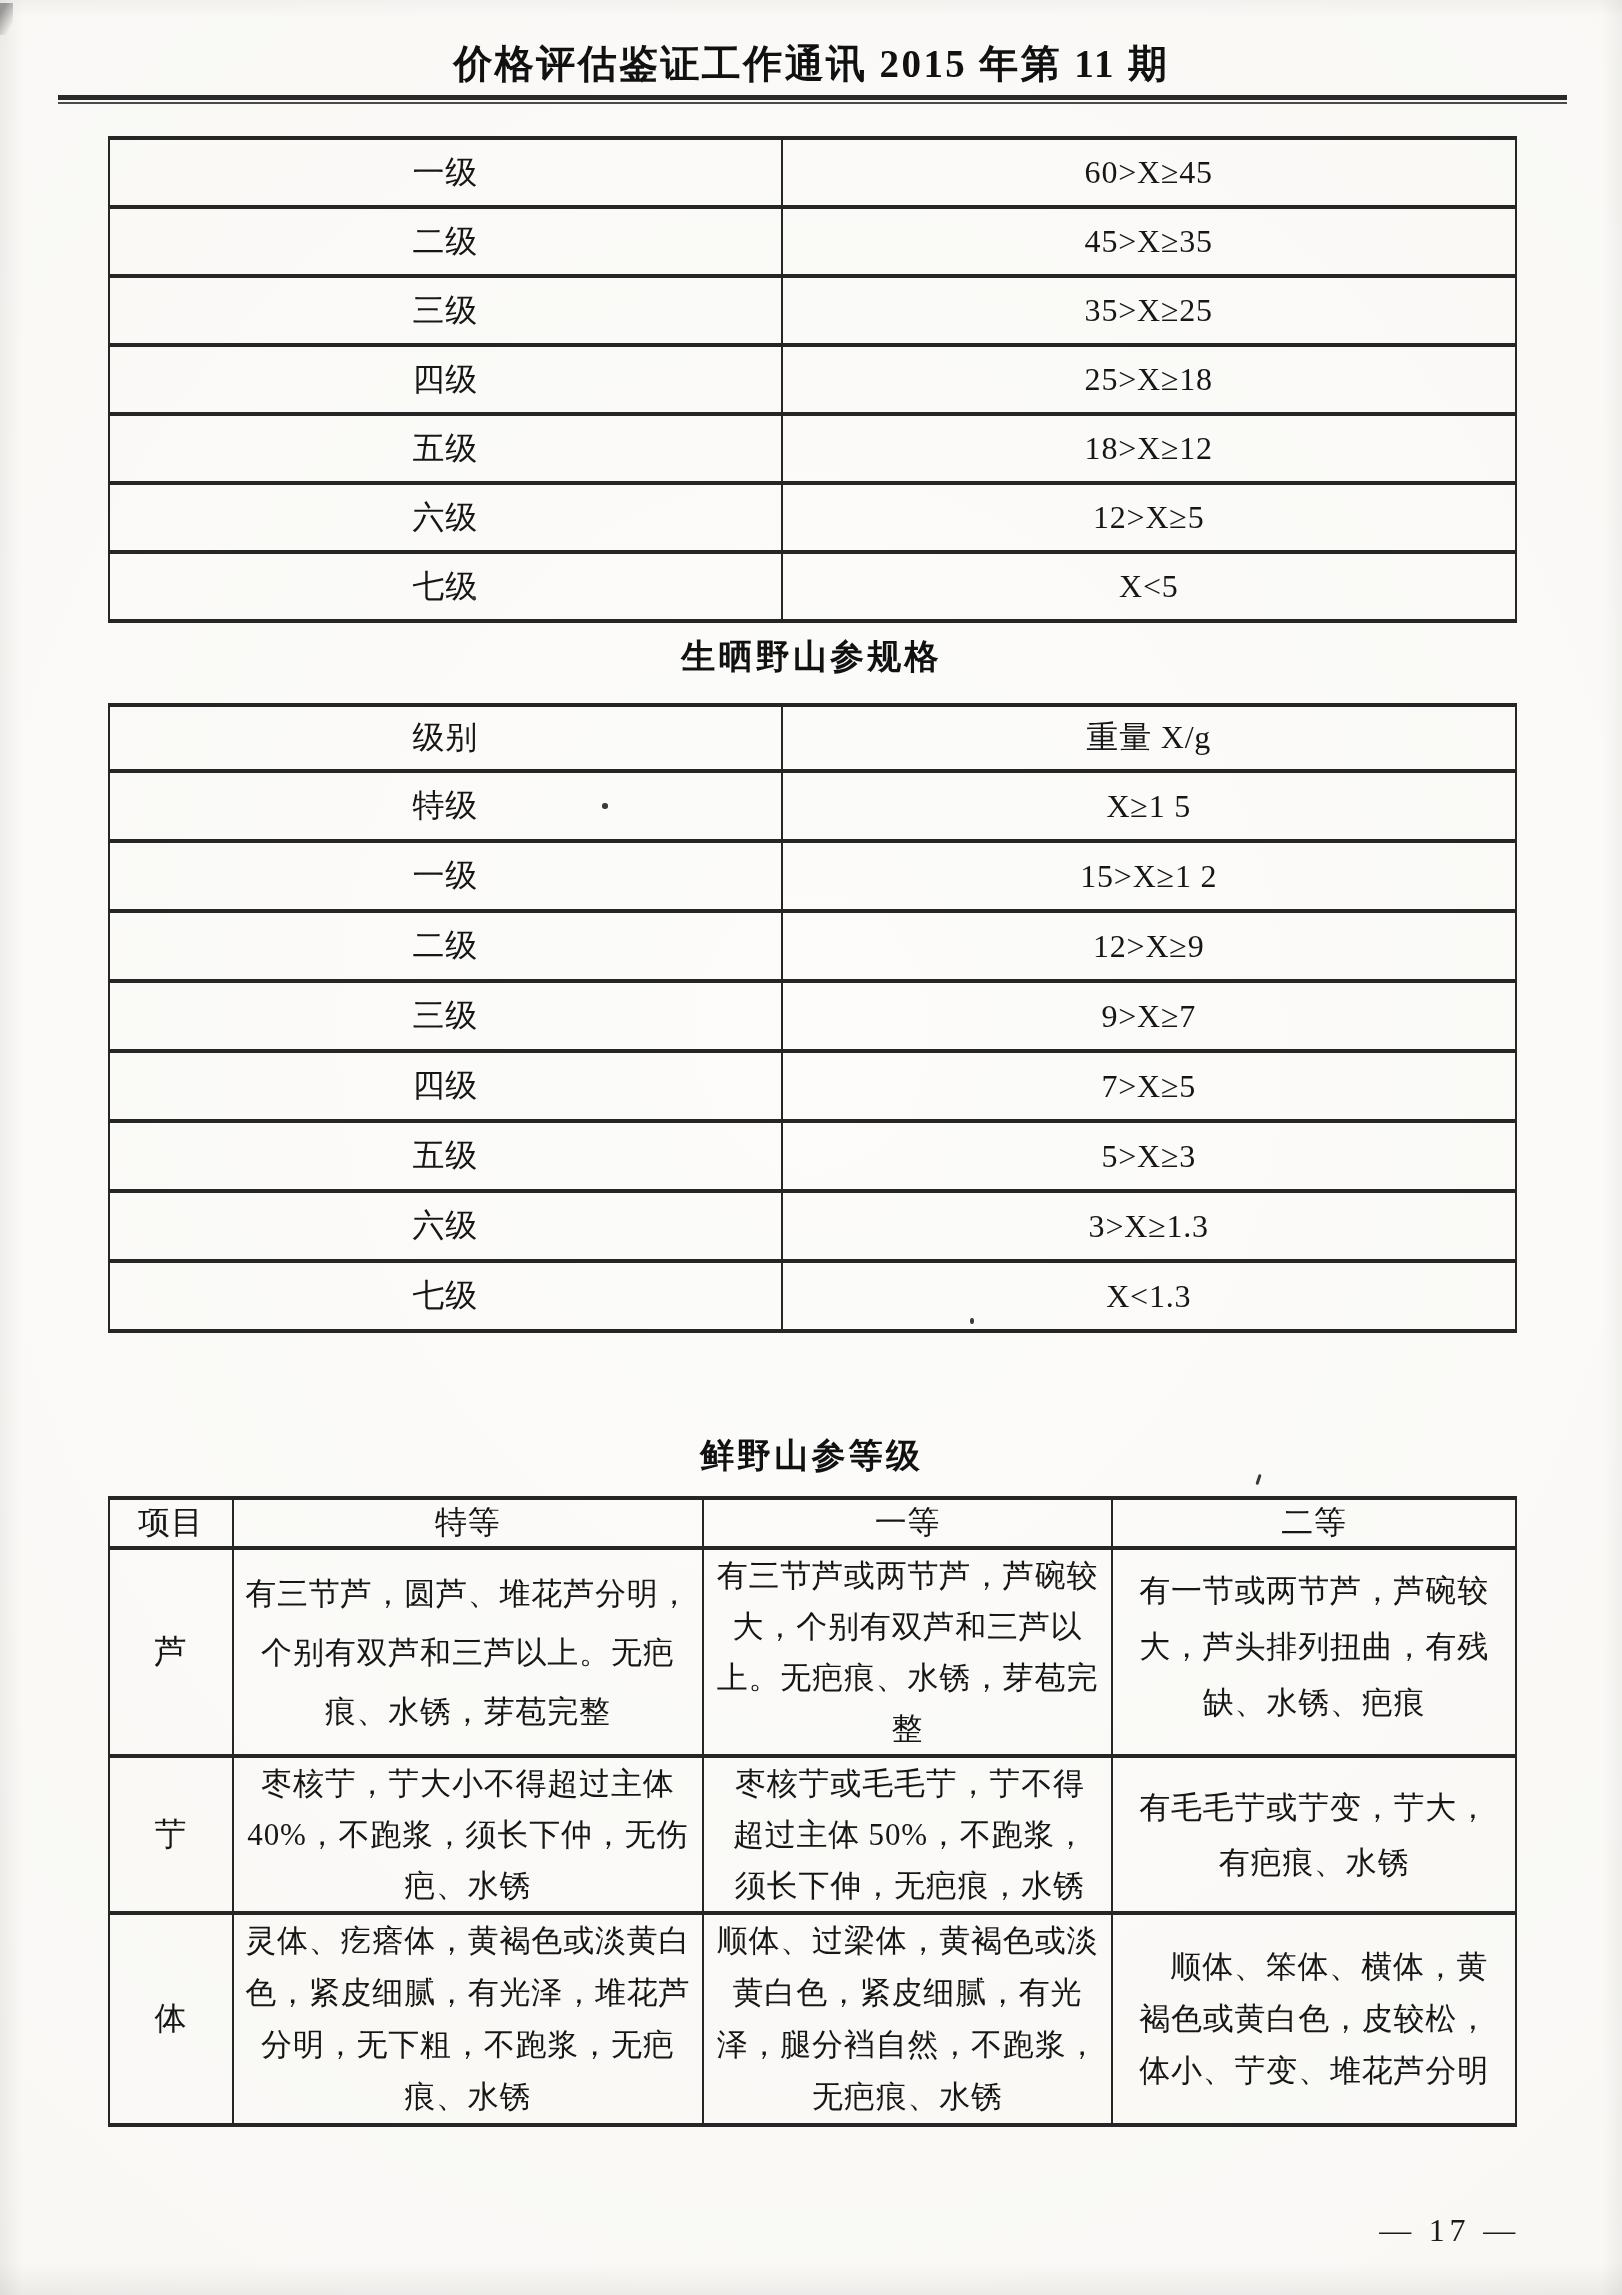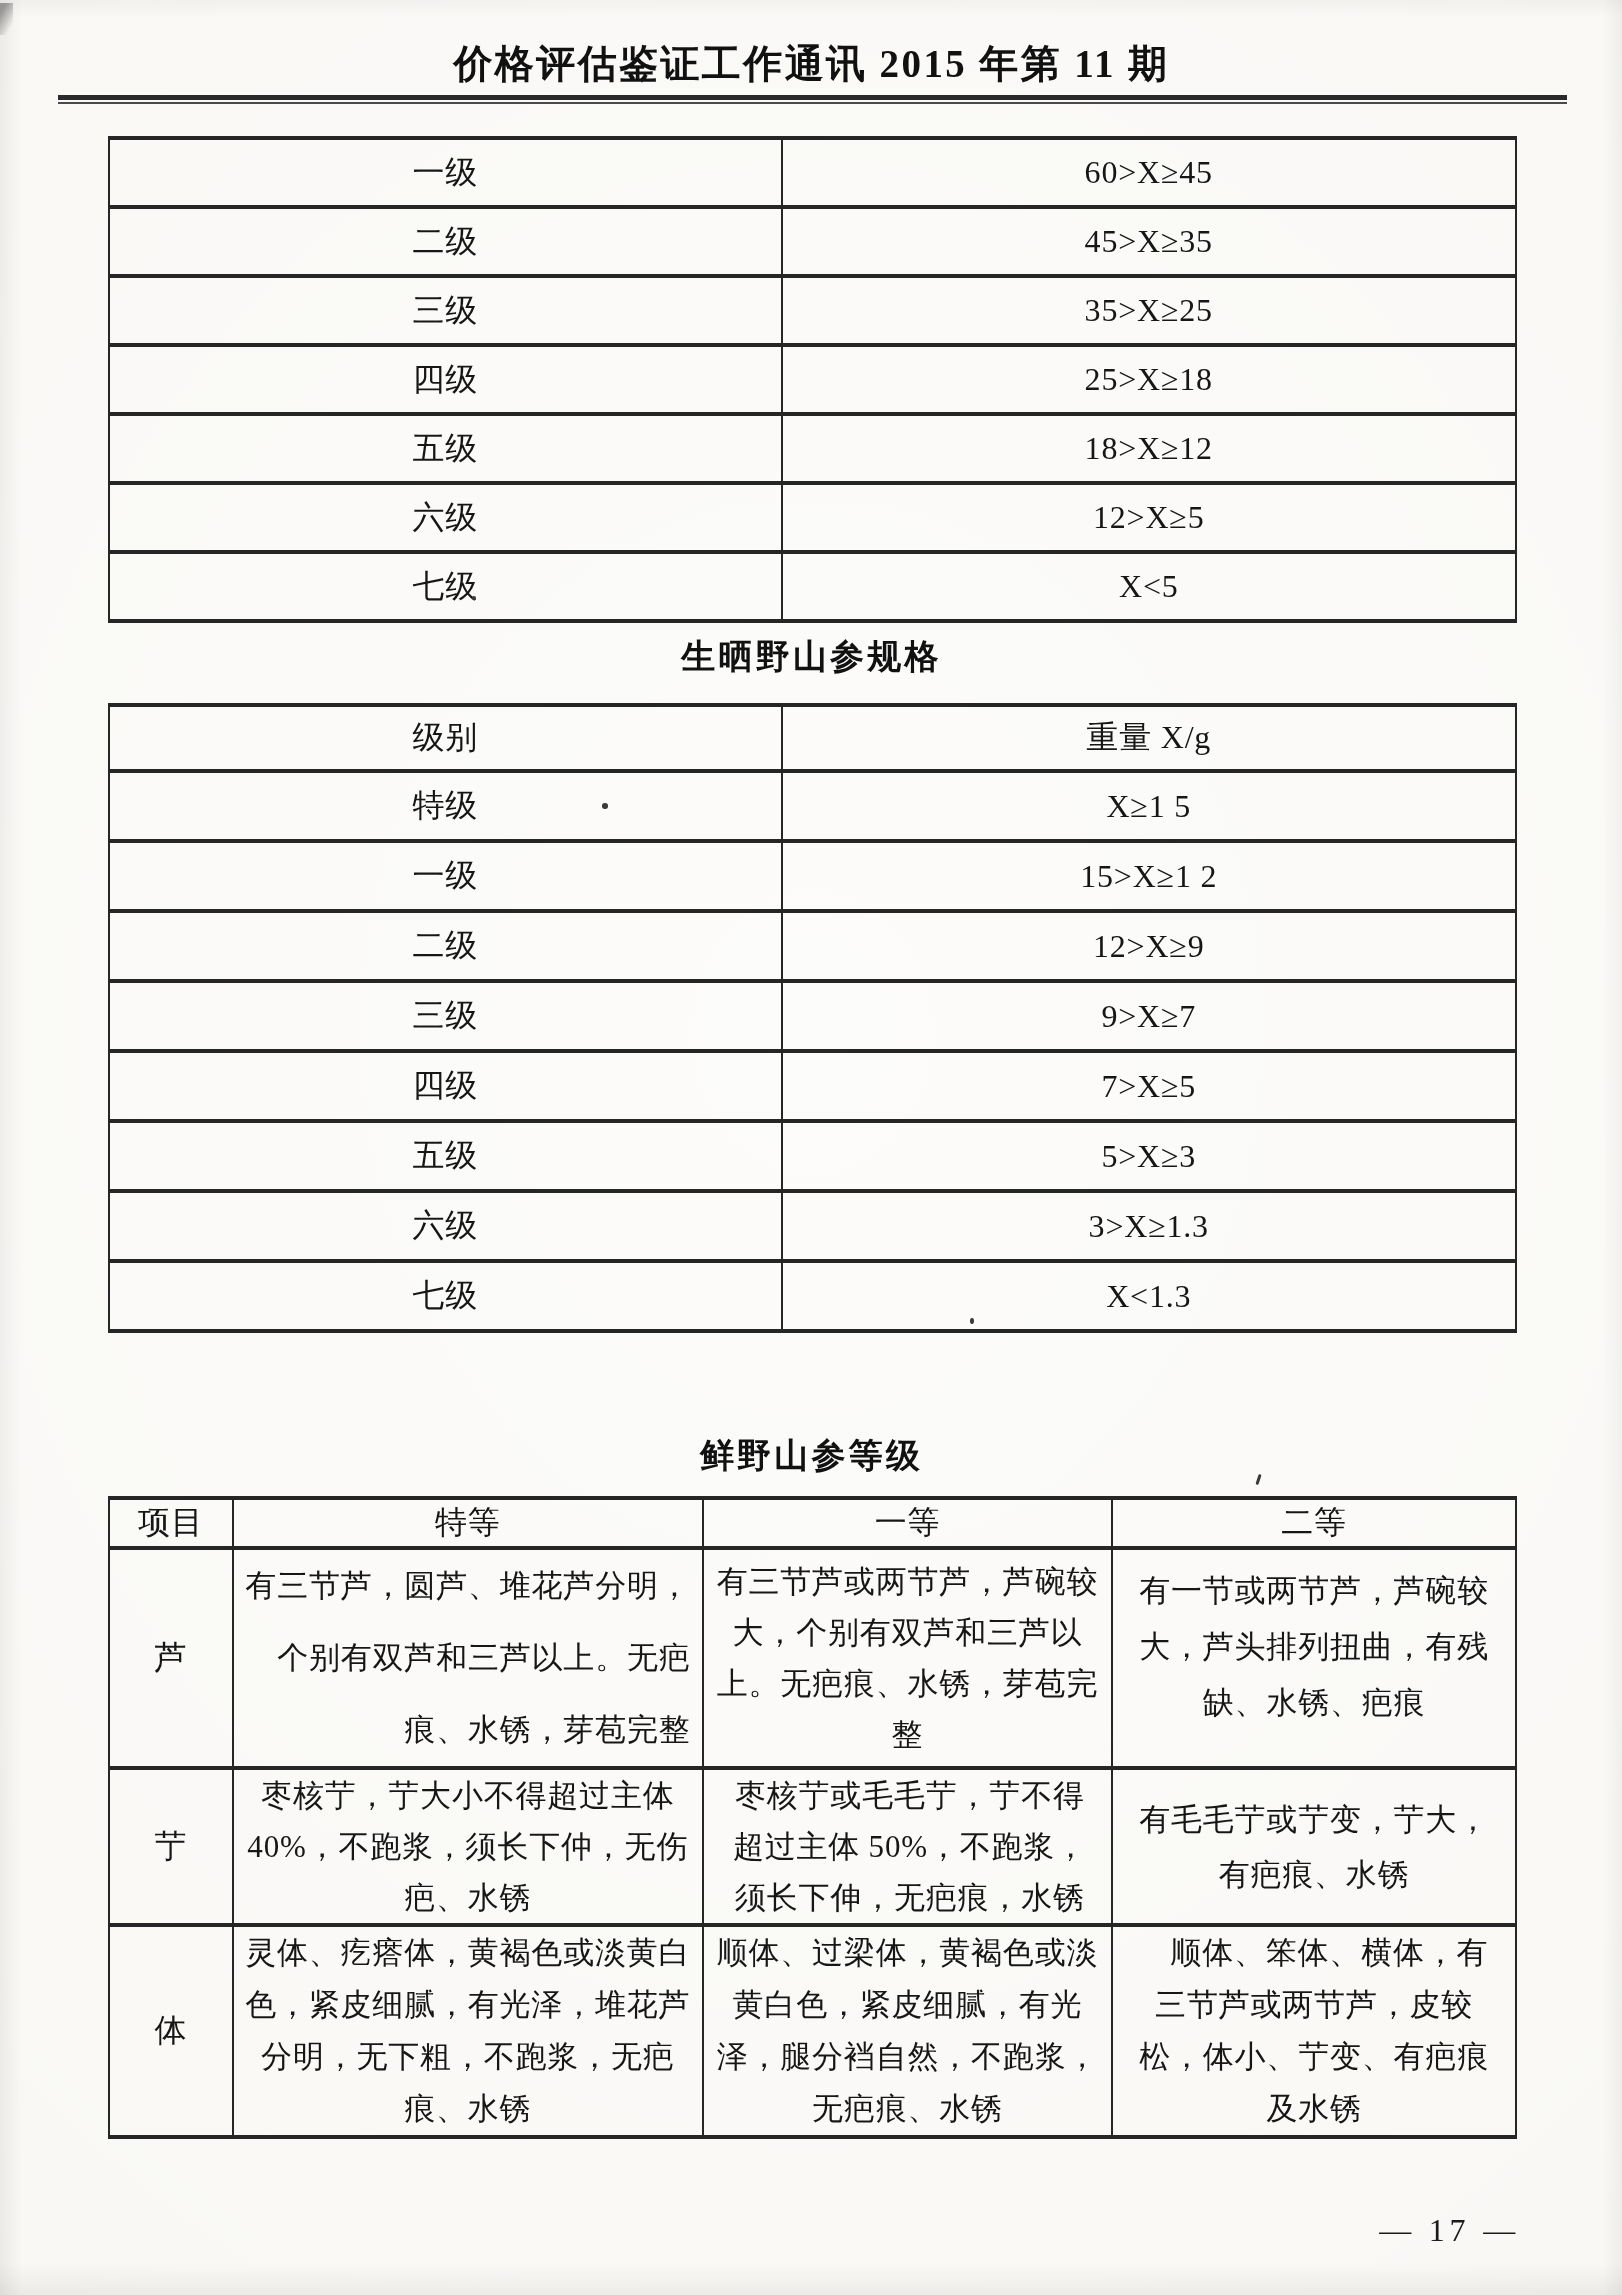--- a/index.html
+++ b/index.html
@@ -174,35 +174,35 @@
     </colgroup>
     <tbody>
       <tr style="height:50px;">
         <td>项目</td>
         <td>特等</td>
         <td>一等</td>
         <td>二等</td>
       </tr>
       <tr style="height:202px;">
         <td class="item-label">芦</td>
-        <td class="desc" style="line-height:72px;text-align:right;">有三节芦，圆芦、堆花芦分明，个别有双芦和三芦以上。无疤痕、水锈，芽苞完整</td>
+        <td class="desc" style="line-height:59px;">有三节芦，圆芦、堆花芦分明，个别有双芦和三芦以上。无疤痕、水锈，芽苞完整</td>
         <td class="desc" style="line-height:51px;">有三节芦或两节芦，芦碗较大，个别有双芦和三芦以上。无疤痕、水锈，芽苞完整</td>
         <td class="desc" style="line-height:56px;vertical-align:top;padding-top:13px;">有一节或两节芦，芦碗较大，芦头排列扭曲，有残缺、水锈、疤痕</td>
       </tr>
       <tr style="height:156px;">
         <td class="item-label">艼</td>
         <td class="desc" style="line-height:51px;">枣核艼，艼大小不得超过主体 40%，不跑浆，须长下仲，无伤疤、水锈</td>
         <td class="desc" style="line-height:51px;padding-left:16px;">枣核艼或毛毛艼，艼不得超过主体 50%，不跑浆，须长下伸，无疤痕，水锈</td>
         <td class="desc" style="line-height:55px;">有毛毛艼或艼变，艼大，有疤痕、水锈</td>
       </tr>
       <tr style="height:210px;">
         <td class="item-label">体</td>
         <td class="desc" style="line-height:52px;">灵体、疙瘩体，黄褐色或淡黄白色，紧皮细腻，有光泽，堆花芦分明，无下粗，不跑浆，无疤痕、水锈</td>
         <td class="desc" style="line-height:52px;">顺体、过梁体，黄褐色或淡黄白色，紧皮细腻，有光泽，腿分裆自然，不跑浆，无疤痕、水锈</td>
-        <td class="desc" style="line-height:52px;text-indent:30.5px;">顺体、笨体、横体，有三节芦或两节芦，皮较松，体小、艼变、有疤痕及水锈</td>
+        <td class="desc" style="line-height:52px;text-indent:30.5px;">顺体、笨体、横体，黄褐色或黄白色，皮较松，体小、艼变、堆花芦分明</td>
       </tr>
     </tbody>
   </table>
 
   <div class="pagenum">— 17 —</div>
 
   <div class="speck" style="left:602px;top:803px;width:5.6px;height:5.6px;"></div>
   <div class="speck" style="left:472px;top:596px;width:4px;height:4px;"></div>
   <div class="speck" style="left:970px;top:1318px;width:4px;height:6.4px;"></div>
   <div class="speck" style="left:1257px;top:1474px;width:3.2px;height:11.2px;transform:rotate(18deg);border-radius:1.6px;"></div>

